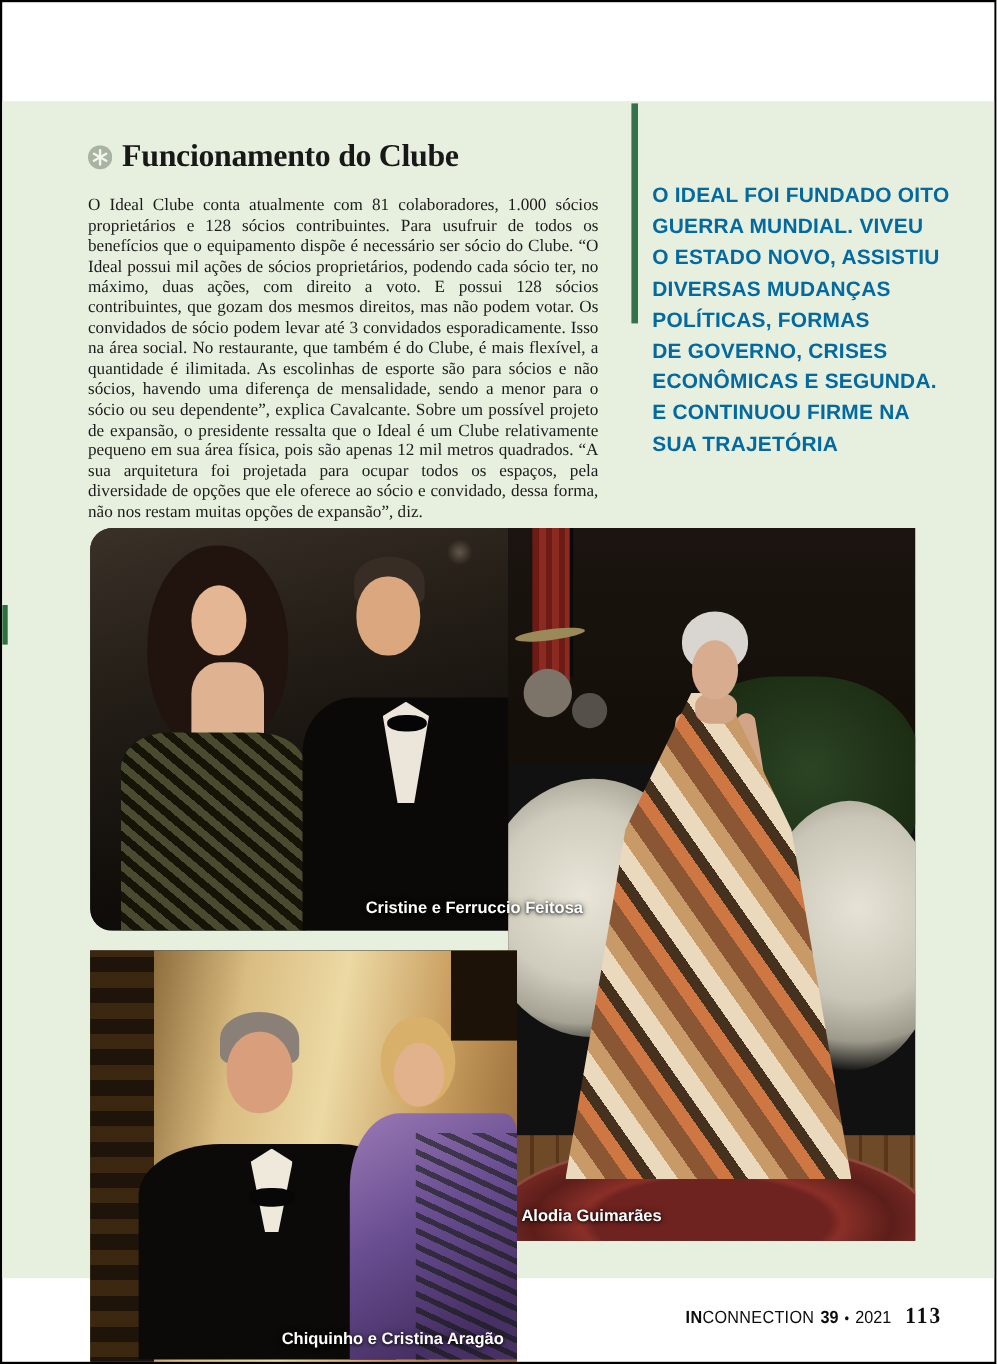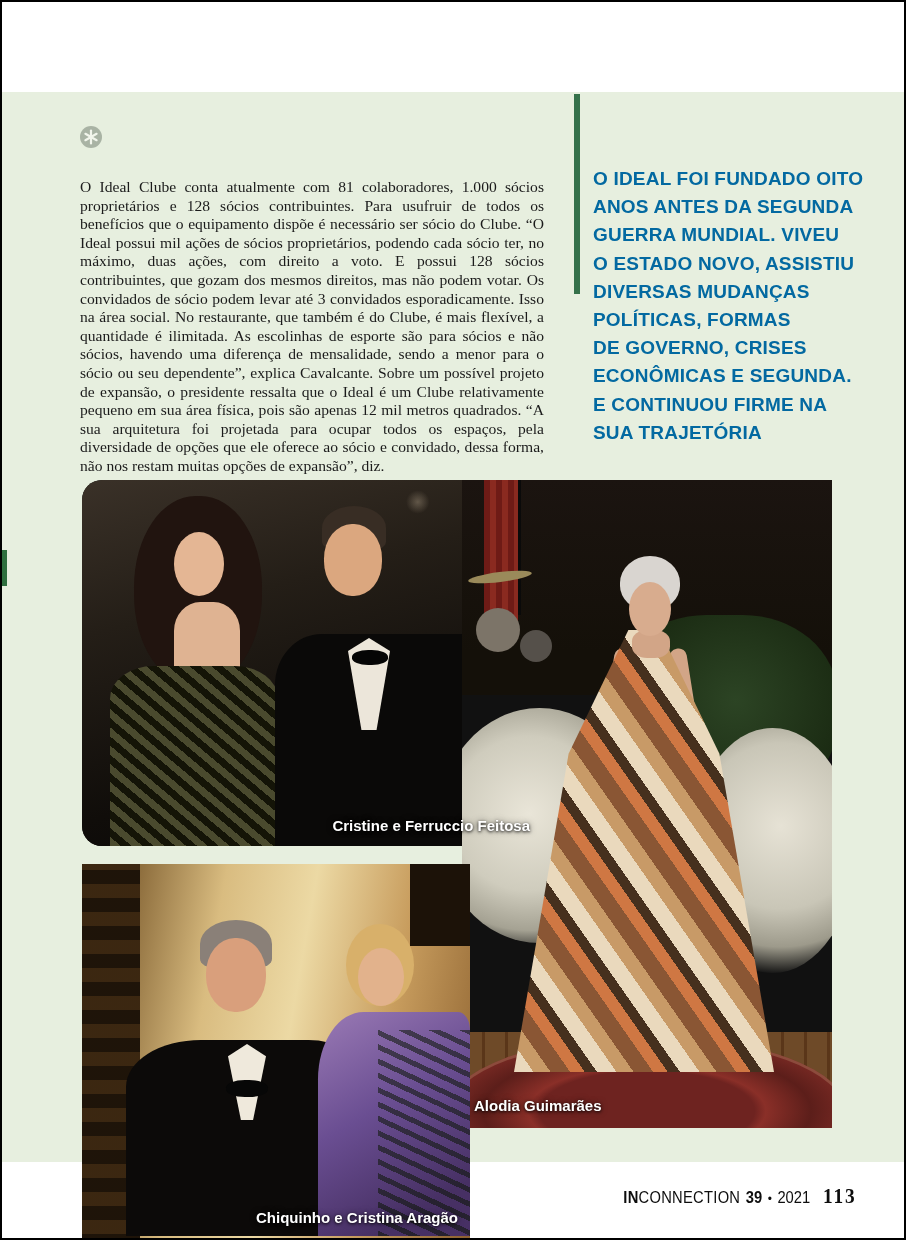--- a/index.html
+++ b/index.html
@@ -141,28 +141,28 @@
     <span class="kicker">
       <svg width="22" height="22" viewBox="0 0 22 22">
         <circle cx="11" cy="11" r="11" fill="#a9b3a4"></circle>
         <g stroke="#f2f5ec" stroke-width="2.2" stroke-linecap="round">
           <line x1="11" y1="4.5" x2="11" y2="17.5"></line>
           <line x1="5.4" y1="7.8" x2="16.6" y2="14.2"></line>
           <line x1="5.4" y1="14.2" x2="16.6" y2="7.8"></line>
         </g>
       </svg>
     </span>
+    <span class="title">Funcionamento do Clube</span>
   </div>
 
   <div class="bodycopy">O Ideal Clube conta atualmente com 81 colaboradores, 1.000 sócios proprietários e 128 sócios contribuintes. Para usufruir de todos os benefícios que o equipamento dispõe é necessário ser sócio do Clube. “O Ideal possui mil ações de sócios proprietários, podendo cada sócio ter, no máximo, duas ações, com direito a voto. E possui 128 sócios contribuintes, que gozam dos mesmos direitos, mas não podem votar. Os convidados de sócio podem levar até 3 convidados esporadicamente. Isso na área social. No restaurante, que também é do Clube, é mais flexível, a quantidade é ilimitada. As escolinhas de esporte são para sócios e não sócios, havendo uma diferença de mensalidade, sendo a menor para o sócio ou seu dependente”, explica Cavalcante. Sobre um possível projeto de expansão, o presidente ressalta que o Ideal é um Clube relativamente pequeno em sua área física, pois são apenas 12 mil metros quadrados. “A sua arquitetura foi projetada para ocupar todos os espaços, pela diversidade de opções que ele oferece ao sócio e convidado, dessa forma, não nos restam muitas opções de expansão”, diz.</div>
 
   <div class="quote-bar"></div>
   <div class="pull-quote">
     <div>O IDEAL FOI FUNDADO OITO</div>
-    <div>ANOS ANTES DA SEGUNDA</div>
     <div>GUERRA MUNDIAL. VIVEU</div>
     <div>O ESTADO NOVO, ASSISTIU</div>
     <div>DIVERSAS MUDANÇAS</div>
     <div>POLÍTICAS, FORMAS</div>
     <div>DE GOVERNO, CRISES</div>
     <div>ECONÔMICAS E SEGUNDA.</div>
     <div>E CONTINUOU FIRME NA</div>
     <div>SUA TRAJETÓRIA</div>
   </div>
 

